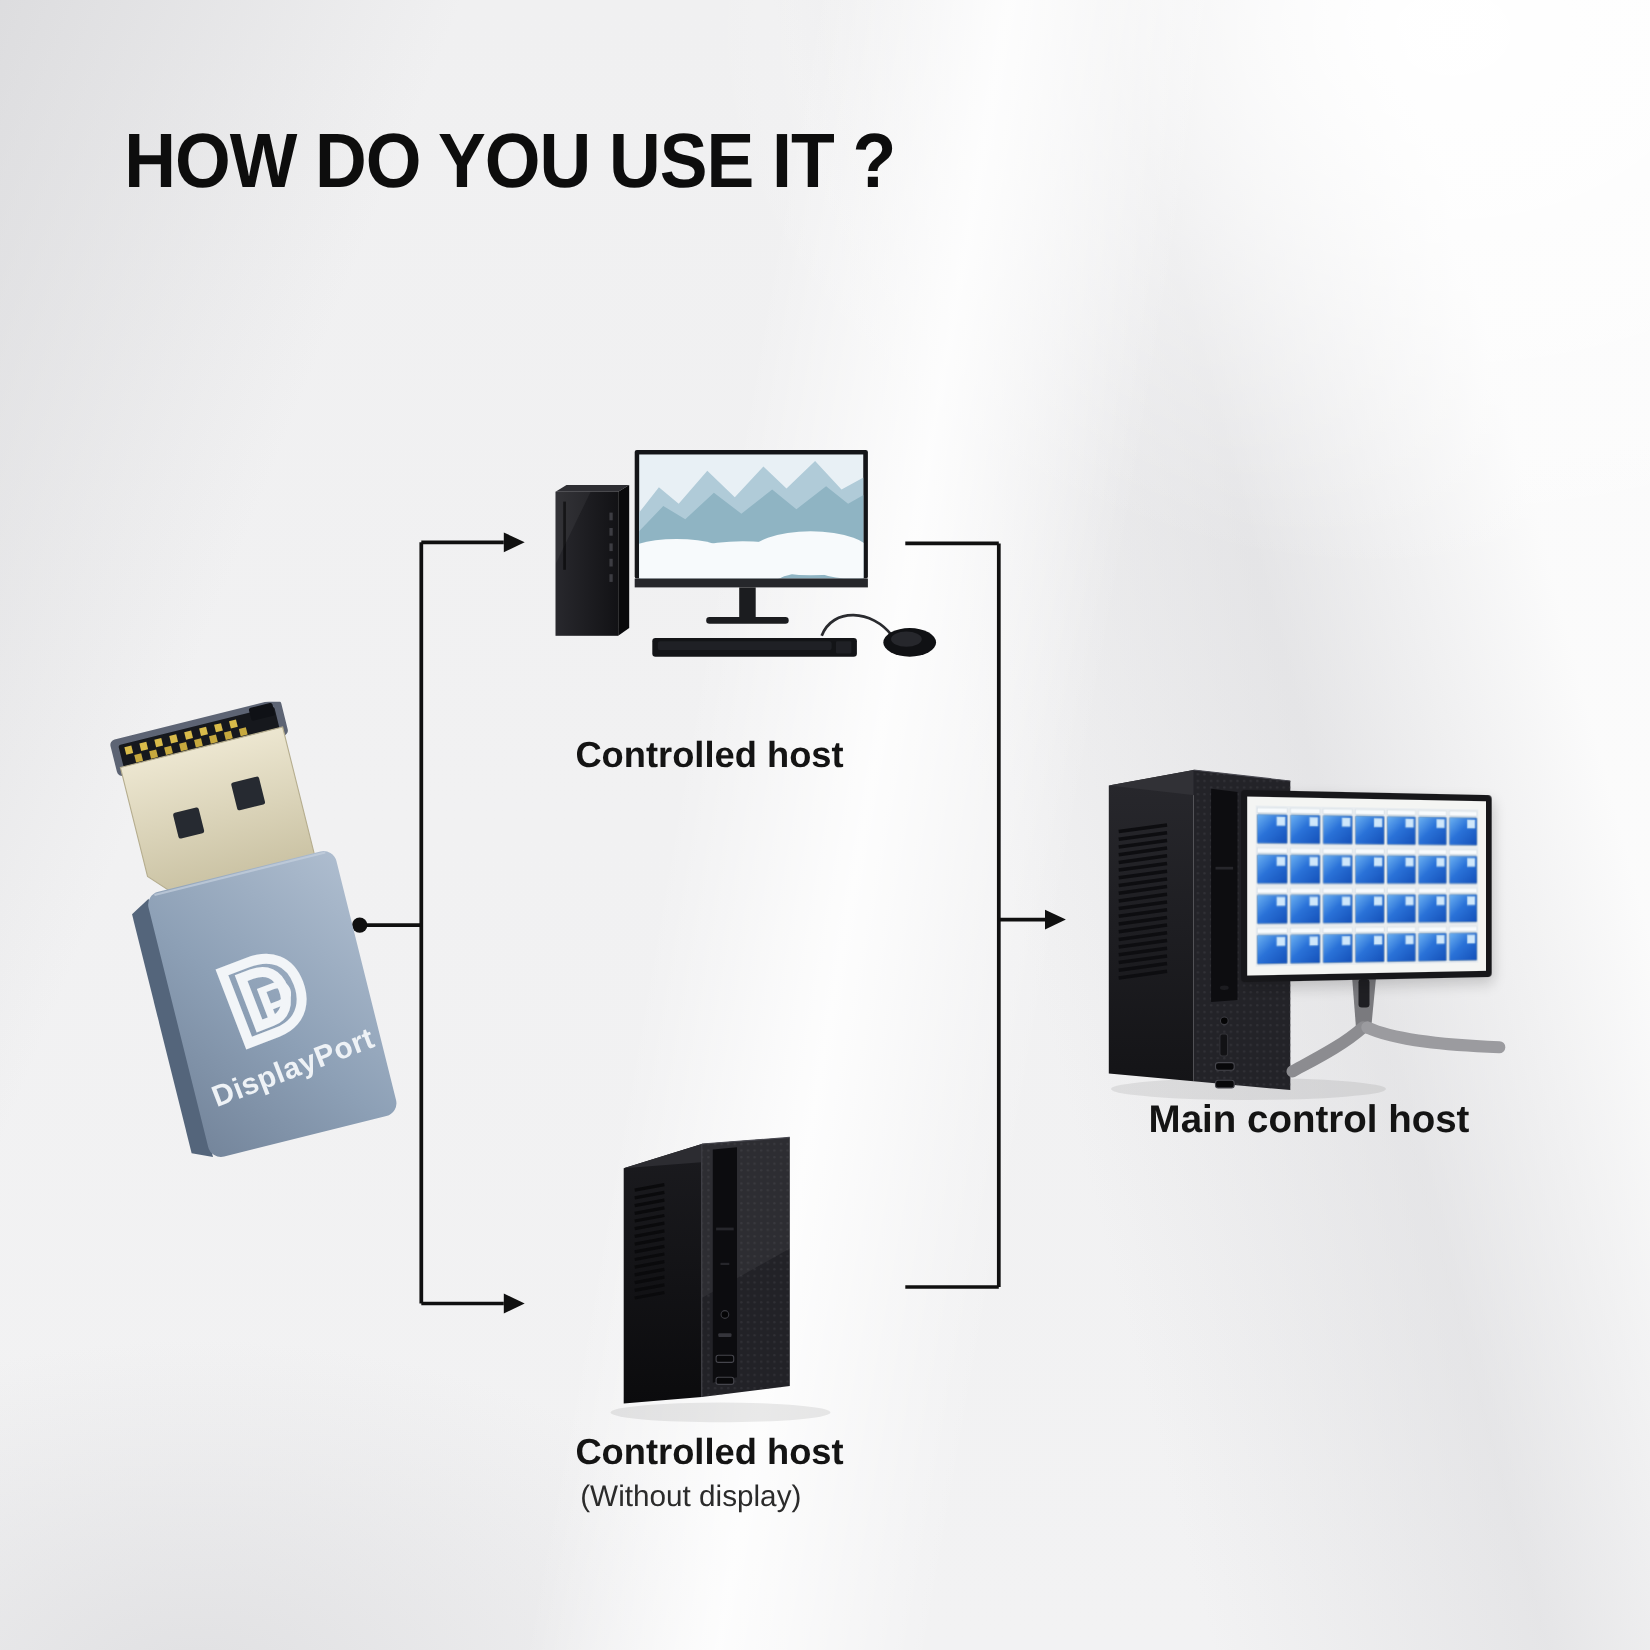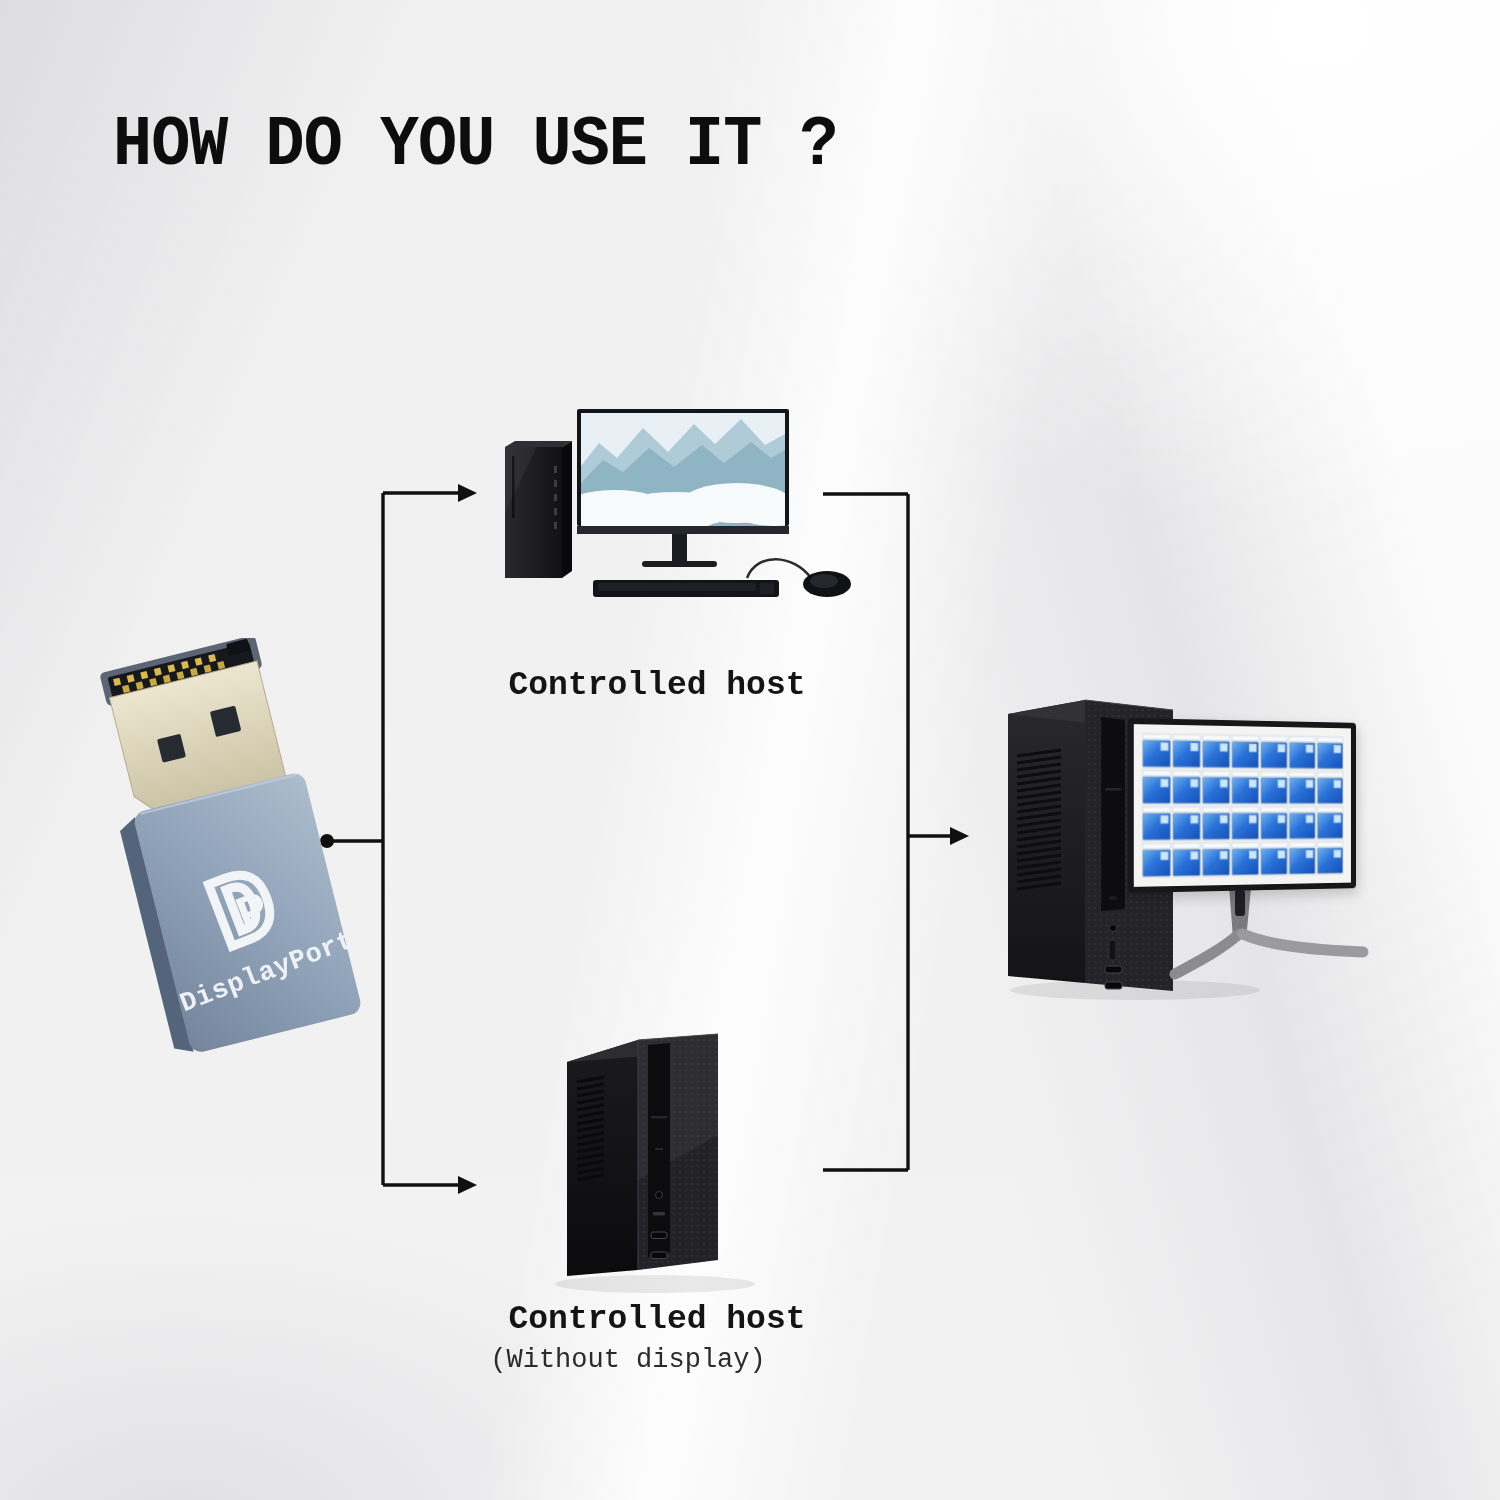--- a/index.html
+++ b/index.html
@@ -1,37 +1,37 @@
 <!DOCTYPE html>
 <html><head>
 <meta charset="utf-8">
 <style>
   html,body{margin:0;padding:0;background:#e9e9ea;}
   .canvas{
     position:relative;width:1500px;height:1500px;overflow:hidden;
-    font-family:Liberation Mono, monospace;color:#1a1a1a;
+    font-family:Liberation Sans, sans-serif;color:#1a1a1a;
     background:
       linear-gradient(100deg, rgba(255,255,255,0) 42%, rgba(255,255,255,.85) 52%, rgba(255,255,255,0) 63%),
       radial-gradient(1100px 800px at 88% 2%, rgba(255,255,255,.95), rgba(255,255,255,0) 62%),
       linear-gradient(112deg, rgba(205,205,208,.55) 0%, rgba(255,255,255,0) 20%),
       linear-gradient(75deg, rgba(255,255,255,0) 58%, rgba(214,214,217,.45) 74%, rgba(252,252,252,.9) 88%),
       radial-gradient(900px 520px at 12% 102%, rgba(210,210,213,.55), rgba(255,255,255,0) 60%),
       linear-gradient(180deg,#f0f0f1,#f2f2f3);
   }
   .page-title{
     position:absolute;left:113px;top:106px;margin:0;
     font-size:70px;font-weight:700;color:#0d0d0d;letter-spacing:-1px;
     transform:scaleX(.93);transform-origin:left top;white-space:nowrap;
   }
   .desc{position:absolute;left:114px;top:214px;font-size:26px;line-height:51px;color:#262626;}
   .desc div{white-space:nowrap;}
   .lines-overlay{position:absolute;left:0;top:0;z-index:1;pointer-events:none;}
   .graphic{position:absolute;z-index:2;}
   .host-label{position:absolute;z-index:4;transform:translateX(-50%);
-    font-weight:700;font-size:33px;color:#141414;white-space:nowrap;margin-left:12px;}
+    font-weight:700;font-size:33px;color:#141414;white-space:nowrap;}
   .host-sublabel{position:absolute;z-index:4;transform:translateX(-50%);
     font-weight:400;font-size:27px;color:#2b2b2b;white-space:nowrap;}
   .main-monitor{
     position:absolute;left:1128px;top:718px;width:238px;height:163px;z-index:3;
     border:6px solid #17171a;border-radius:4px;background:#f4f5f3;
     transform:perspective(1100px) rotateY(15deg);transform-origin:left center;
     box-shadow:2px 6px 14px rgba(0,0,0,.18);
   }
 </style>
 </head>
@@ -288,14 +288,15 @@
       <rect width="238" height="163" fill="#f4f5f3"></rect>
       <rect x="8" y="8" width="222" height="147" fill="url(#winPat)"></rect>
     </svg>
   </div>
 
   <div class="host-label" style="left:645px;top:667px;">Controlled host</div>
 
   <div class="host-label" style="left:645px;top:1301px;">Controlled host</div>
   <div class="host-sublabel" style="left:628px;top:1345px;">(Without display)</div>
 
+  <div class="host-label" style="left:1190px;top:998px;font-size:35px;">Main control host</div>
 
 </div>
 
 </body></html>

